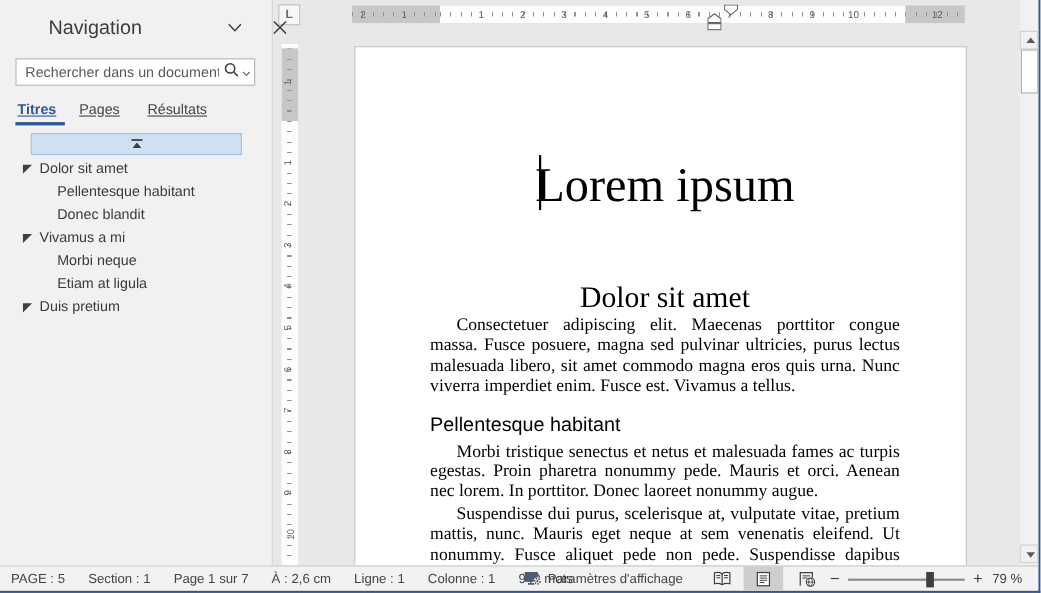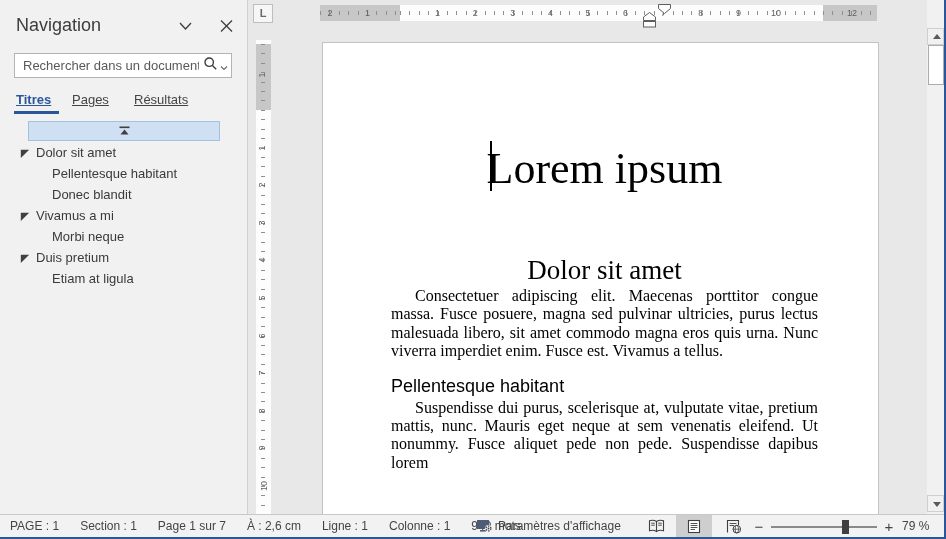--- a/index.html
+++ b/index.html
@@ -3,21 +3,21 @@
 <meta charset="utf-8">
 <style>
   * { margin:0; padding:0; box-sizing:border-box; }
   html,body { width:946px; height:539px; overflow:hidden; }
   body { font-family:"Liberation Sans", sans-serif; position:relative; background:#e8e8e8; }
 
   .app { position:absolute; inset:0; width:946px; height:539px; border-right:2px solid #2b579a; border-bottom:2px solid #2b579a; overflow:hidden; }
 
   
   .nav-pane { position:absolute; left:0; top:0; width:248px; height:514px; background:#f1f1f1; border-right:1px solid #d0d0d0; z-index:5; }
-  .nav-header { position:relative; height:44px; }
+  .nav-header { position:relative; height:44px;margin-left:28px; }
   .nav-title { position:absolute; left:16px; top:15px; font-size:18px; color:#3d3d3d; }
   .nav-header .hdr-ico { position:absolute; top:18px; width:15px; height:12px; cursor:pointer; }
   .ico-chevron { left:178px; }
   .ico-close { left:219px; }
   .hdr-ico svg { stroke:#3d3d3d; stroke-width:1.3; fill:none; }
 
   .search-box { position:absolute; left:14px; top:53px; width:218px; height:25px; background:#fff; border:1px solid #b3b3b3; display:flex; align-items:center; }
   .search-box input { flex:1; border:none; outline:none; font-family:"Liberation Sans",sans-serif; font-size:13px; color:#595959; padding:0 4px 0 8px; background:transparent; }
   .search-box input::placeholder { color:#595959; opacity:1; }
   .search-icons { display:flex; align-items:center; padding-right:5px; gap:2px; }
@@ -166,29 +166,29 @@
             <svg width="10" height="10" viewBox="0 0 12 12">
               <polygon points="1,2 11,2 1,12" fill="#404040"></polygon>
             </svg>
           </span>
         <span class="lbl-l1">Vivamus a mi</span>
       </div>
       <div class="tree-row">
         <span class="lbl-l2">Morbi neque</span>
       </div>
       <div class="tree-row">
+        <span class="lbl-l2">Etiam at ligula</span>
+      </div>
+      <div class="tree-row">
         <span class="tri">
             <svg width="10" height="10" viewBox="0 0 12 12">
               <polygon points="1,2 11,2 1,12" fill="#404040"></polygon>
             </svg>
           </span>
         <span class="lbl-l1">Duis pretium</span>
-      </div>
-      <div class="tree-row">
-        <span class="lbl-l2">Etiam at ligula</span>
       </div>
     </div>
   </div>
 
   <div class="canvas">
 
     <div class="tab-selector">L</div>
 
     <div class="ruler-h">
       <div class="tickbar-h" style="left:0; width:80px;"></div>
@@ -255,38 +255,39 @@
       </div>
     </div>
 
     <div class="page">
       <div class="caret"></div>
       <div class="page-content">
         <div class="doc-title">Lorem ipsum</div>
         <div class="doc-h1">Dolor sit amet</div>
         <div class="doc-p">Consectetuer adipiscing elit. Maecenas porttitor congue massa. Fusce posuere, magna sed pulvinar ultricies, purus lectus malesuada libero, sit amet commodo magna eros quis urna. Nunc viverra imperdiet enim. Fusce est. Vivamus a tellus.</div>
         <div class="doc-h2">Pellentesque habitant</div>
+        <div class="doc-p tight">Morbi tristique senectus et netus et malesuada fames ac turpis egestas. Proin pharetra nonummy pede. Mauris et orci. Aenean nec lorem. In porttitor. Donec laoreet nonummy augue.</div>
         <div class="doc-p tail">Suspendisse dui purus, scelerisque at, vulputate vitae, pretium mattis, nunc. Mauris eget neque at sem venenatis eleifend. Ut nonummy. Fusce aliquet pede non pede. Suspendisse dapibus lorem</div>
       </div>
     </div>
 
     <div class="scrollbar">
       <div class="sb-btn sb-up">
           <div class="sb-arrow"></div>
         </div>
       <div class="sb-thumb"></div>
       <div class="sb-btn sb-down">
           <div class="sb-arrow"></div>
         </div>
     </div>
   </div>
 
   <div class="status-bar">
     <div class="status-left">
-      <span class="status-field">PAGE : 1</span>
+      <span class="status-field">PAGE : 5</span>
       <span class="status-field">Section : 1</span>
       <span class="status-field">Page 1 sur 7</span>
       <span class="status-field">À : 2,6 cm</span>
       <span class="status-field">Ligne : 1</span>
       <span class="status-field">Colonne : 1</span>
       <span class="status-field">949 mots</span>
     </div>
 
     <div class="display-settings">
       <svg width="17" height="14" viewBox="0 0 17 14">

